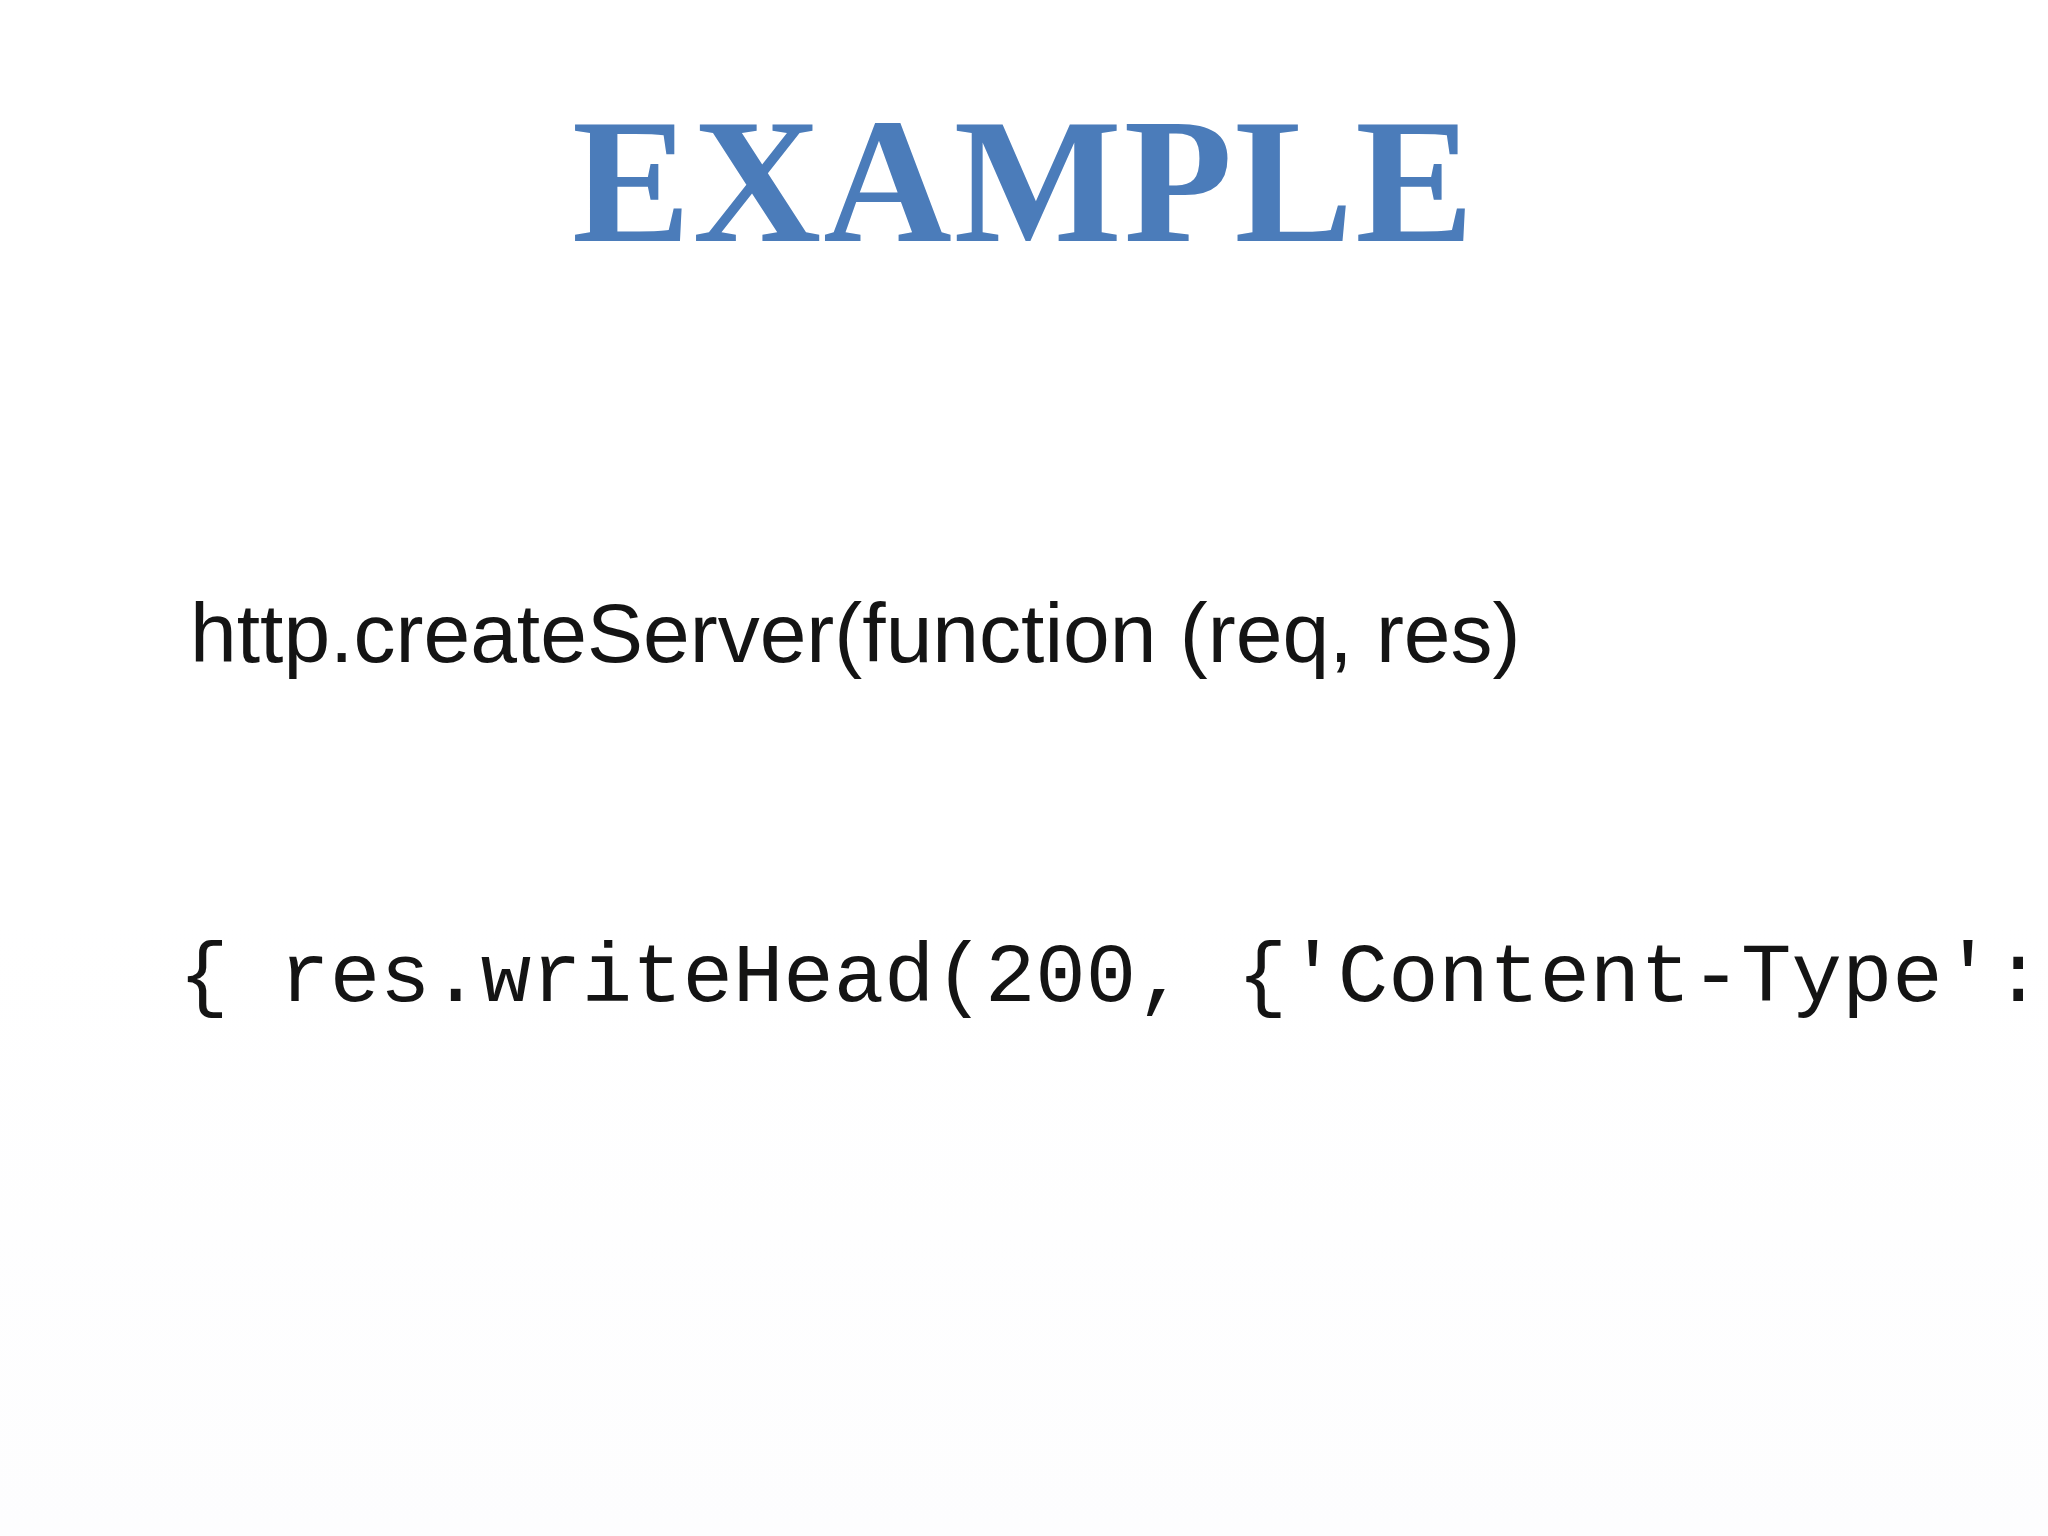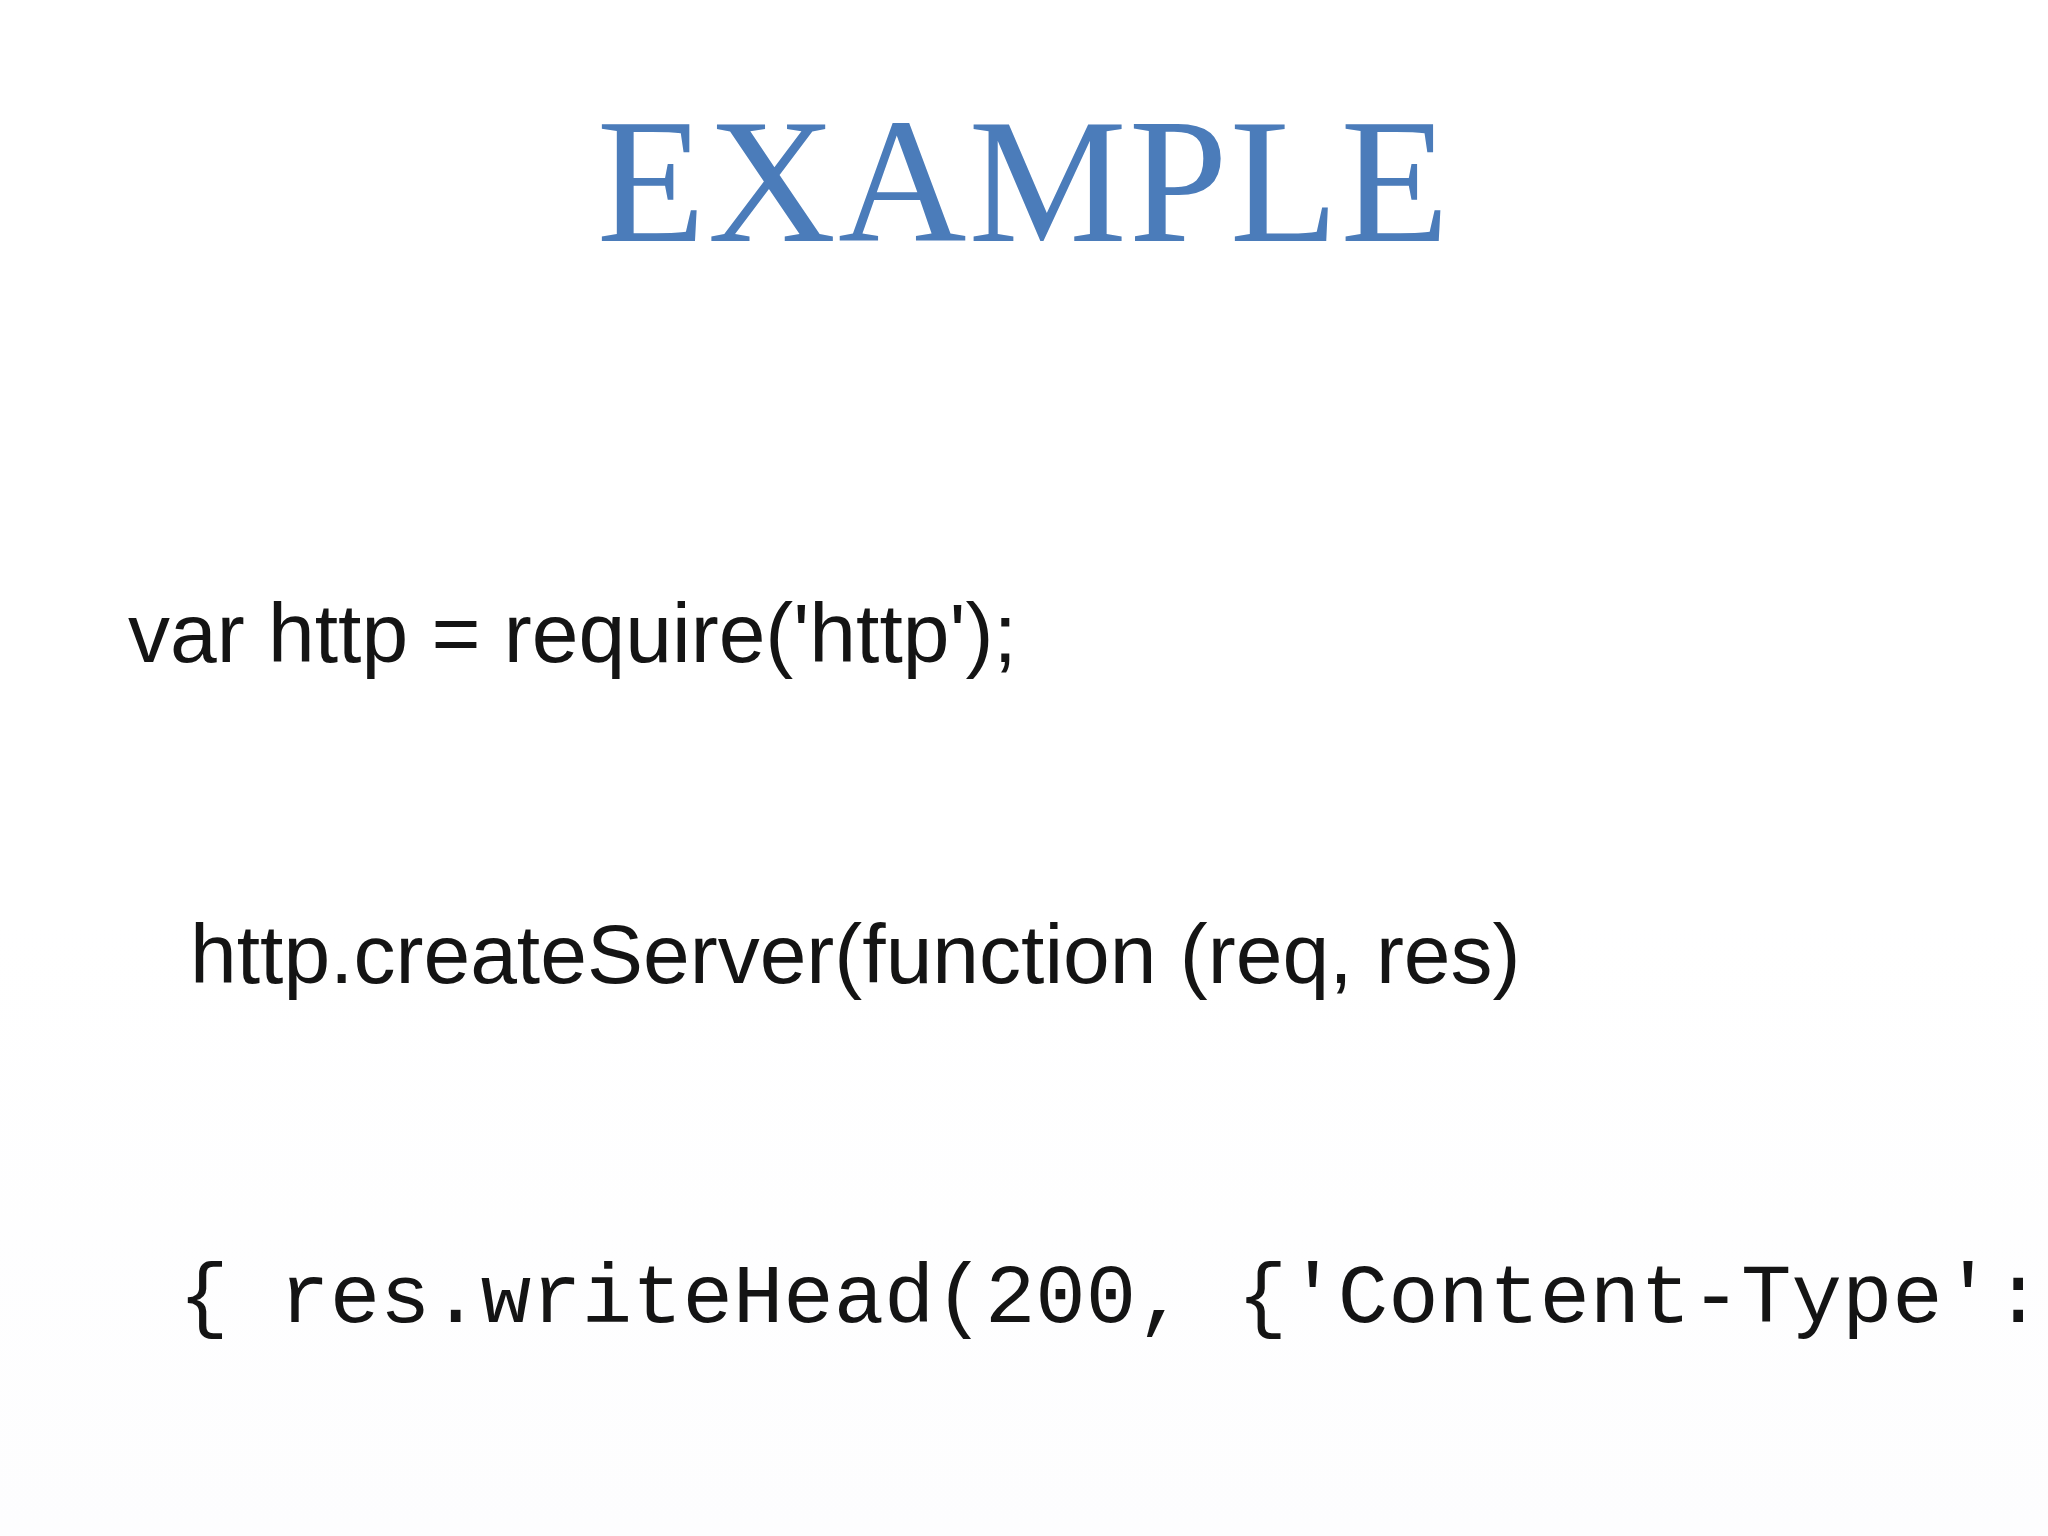--- a/index.html
+++ b/index.html
@@ -19,21 +19,21 @@
     overflow: hidden;
     background: linear-gradient(180deg, #ffffff 0%, #ffffff 60%, #fdfdfe 100%);
   }
   .slide-title {
     position: absolute;
     top: 92px;
     left: 0;
     right: 0;
     text-align: center;
     font-family: "Liberation Serif", serif;
-    font-weight: 400;
+    font-weight: 700;
     font-size: 178px;
     line-height: 1;
     letter-spacing: 2px;
     color: var(--title-color, #4b7cba);
     white-space: nowrap;
   }
   .code-block {
     position: absolute;
     top: 366px;
     left: 128px;
@@ -56,21 +56,20 @@
   }
 </style>
 </head>
 <body>
 
 <div class="slide">
 
   <div class="slide-title">EXAMPLE</div>
 
   <div class="code-block">
-    <div class="code-line">var http = require('http');</div>
     <div class="code-line wrap">http.createServer(function (req, res)</div>
     <div class="code-line para"> { res.writeHead(200, {'Content-Type':</div>
     
     
     
   </div>
 
 </div>
 
 </body></html>

